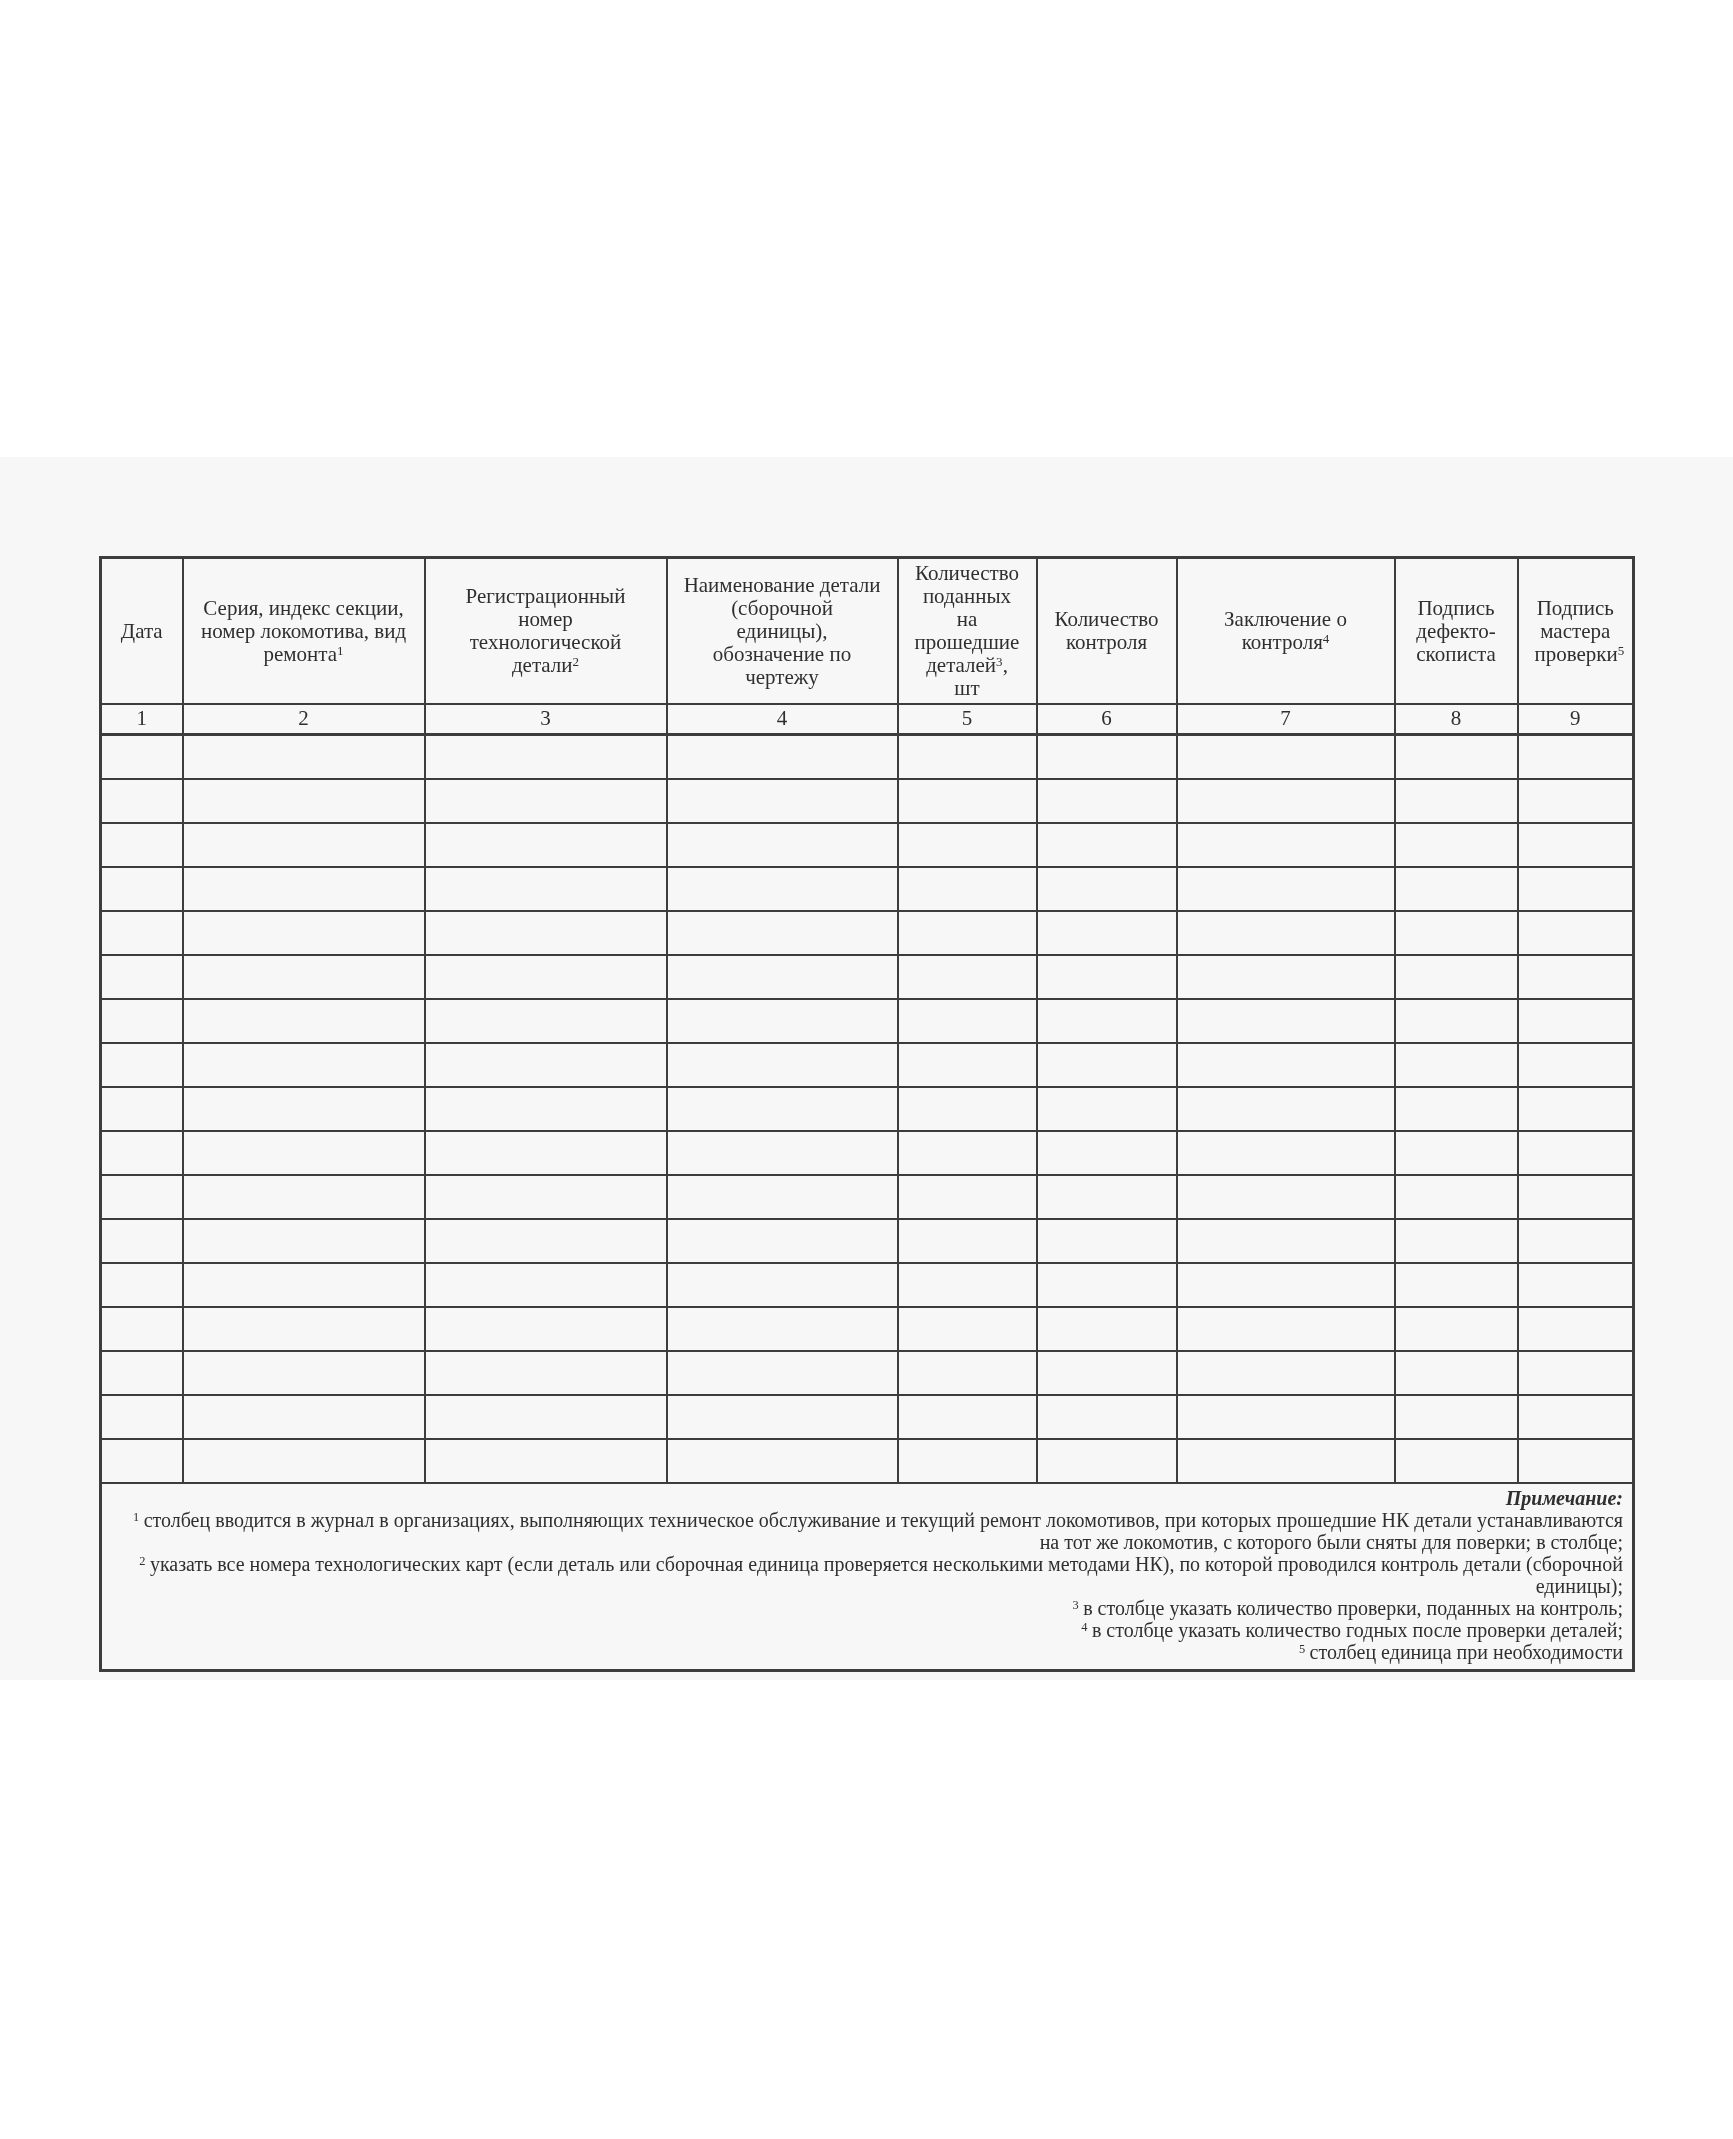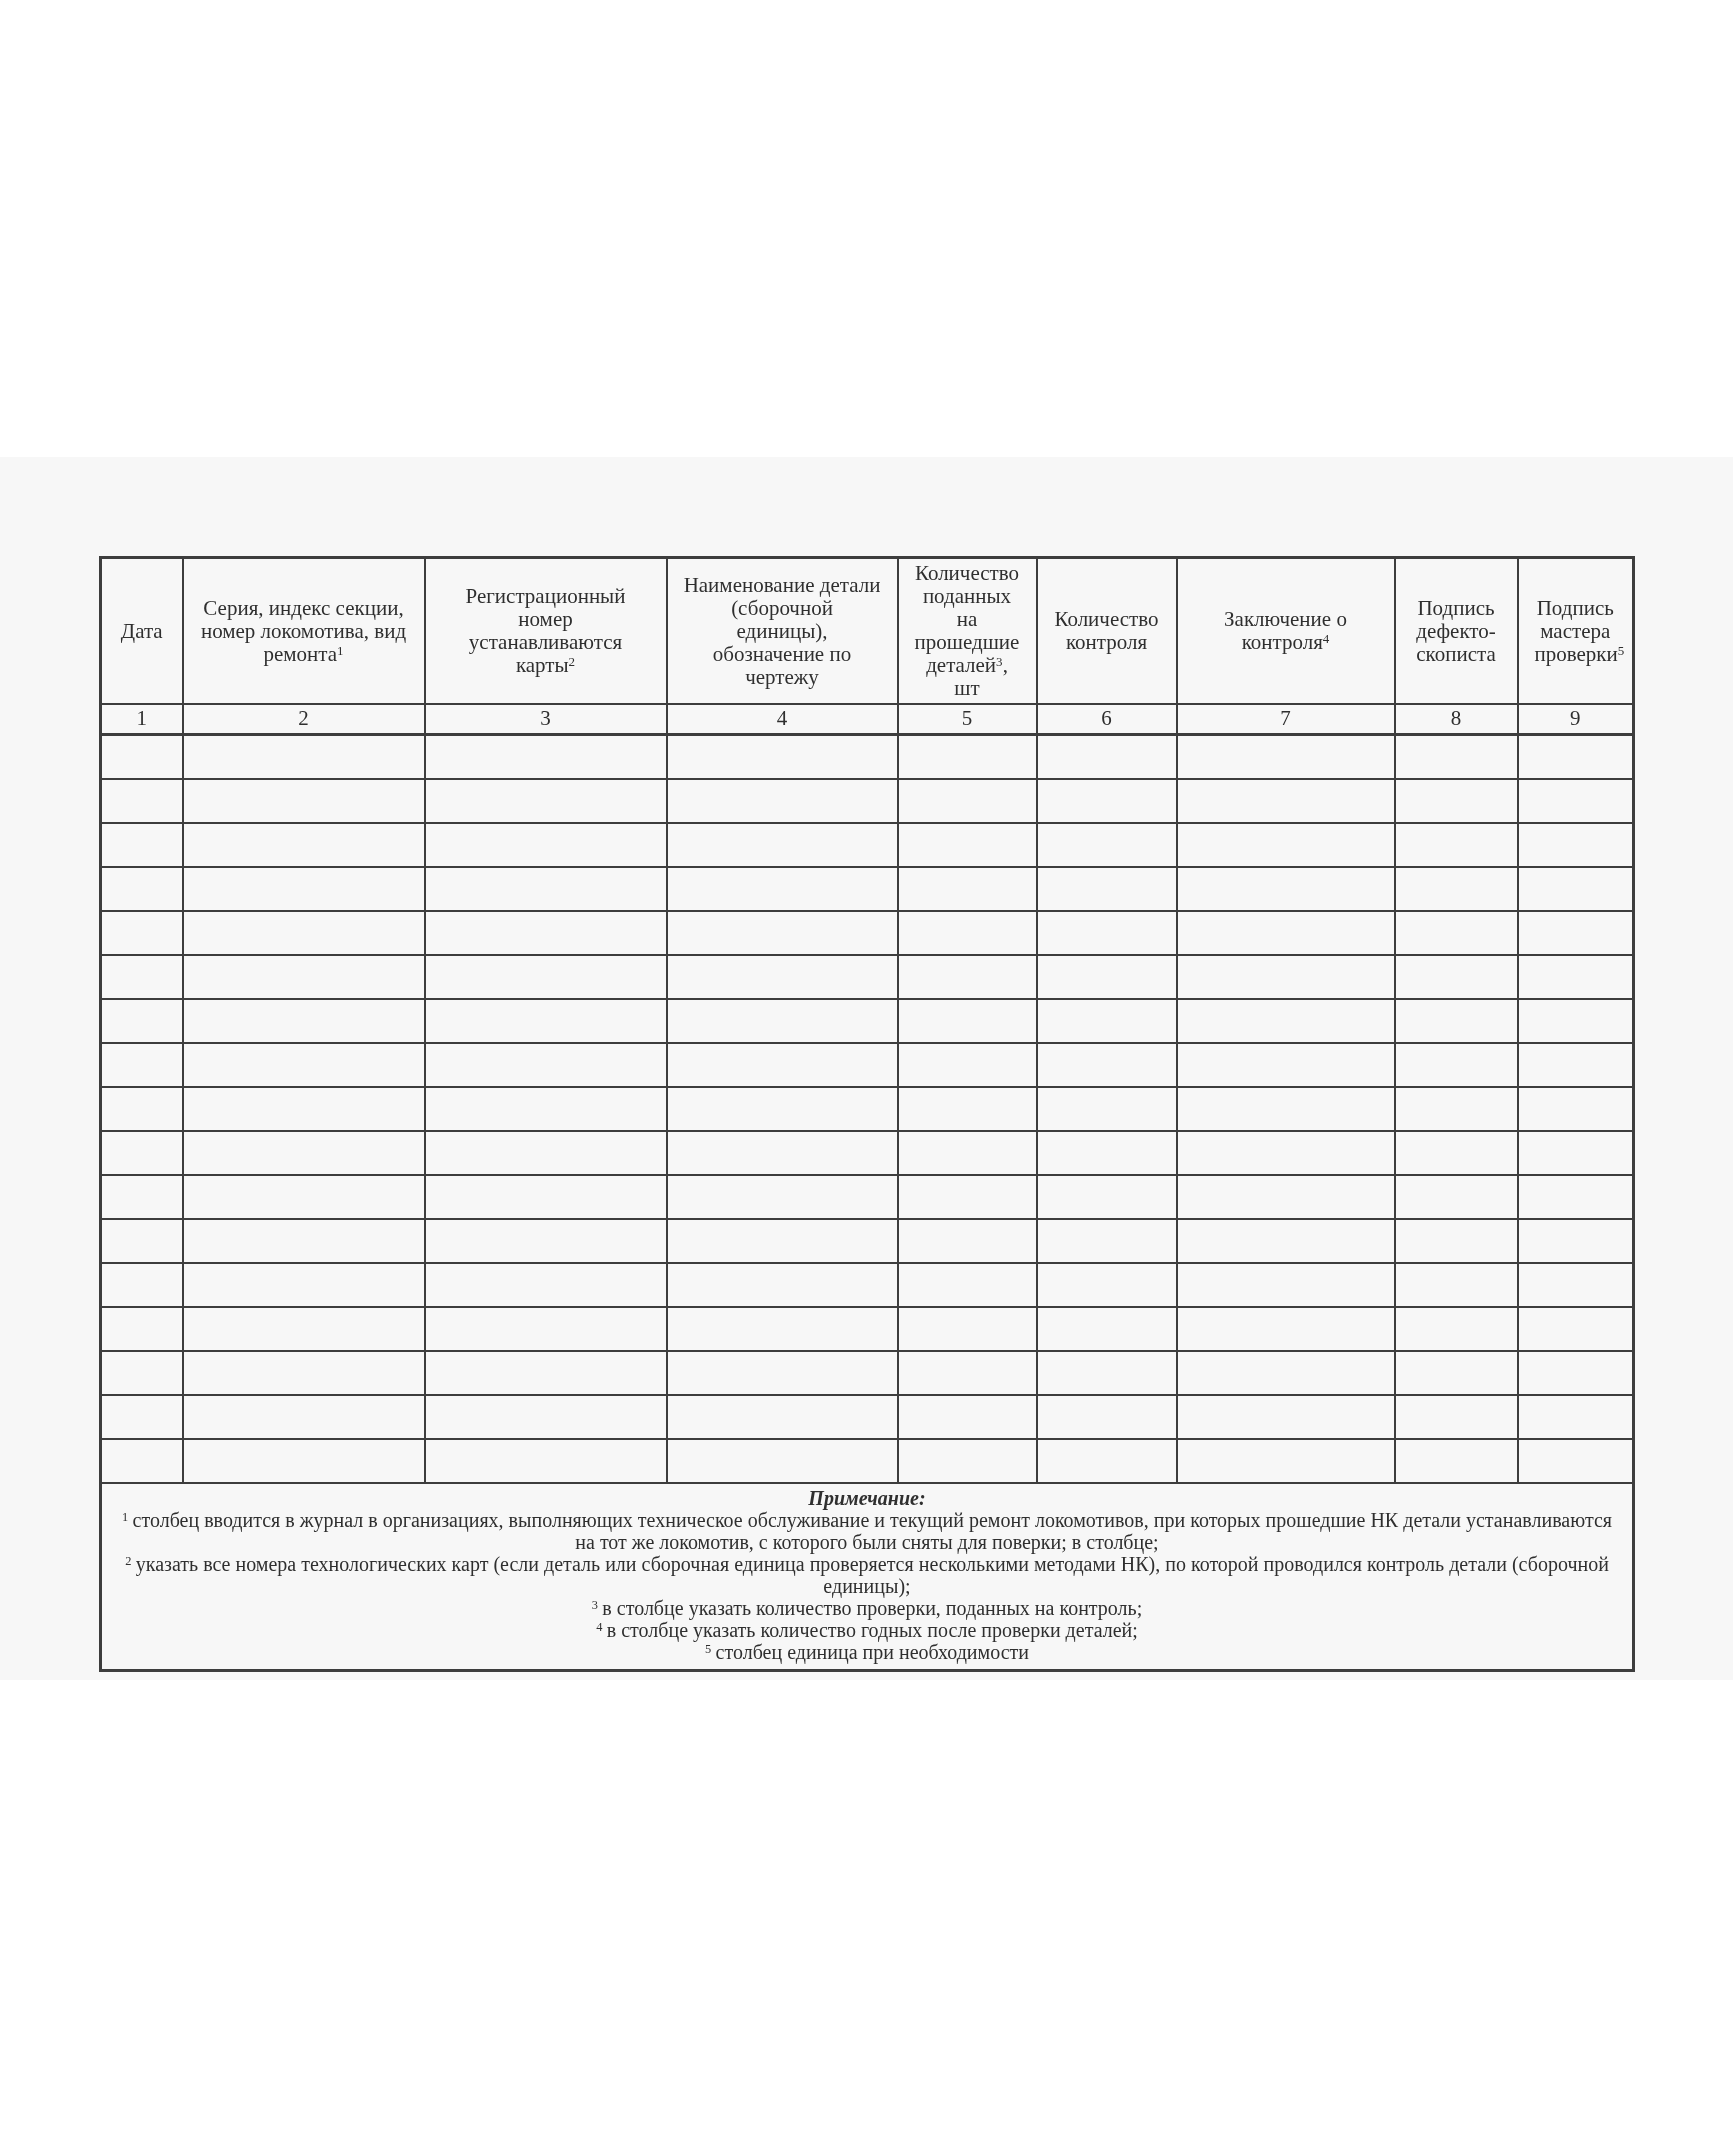--- a/index.html
+++ b/index.html
@@ -48,21 +48,21 @@
     vertical-align: middle;
     height: 23px;
     padding: 0.7px 0 2.2px 0;
     border-bottom-width: 3.7px;
   }
   tbody.rows td { height: 40px; }
   td.notes-cell {
     padding: 3px 9px 6px 9px;
     font-size: 20px;
     line-height: 22px;
-    text-align: center;
+    text-align: right;
     vertical-align: top;
   }
   .note-label { font-weight: bold; font-style: italic; }
   .note-line { margin: 0; }
   sup.hsup, sup.note-marker {
     font-size: 62%;
     line-height: 0;
     vertical-align: baseline;
     position: relative;
     top: -0.45em;
@@ -84,21 +84,21 @@
       <col style="width:139px">
       <col style="width:140px">
       <col style="width:218px">
       <col style="width:123px">
       <col style="width:116px">
     </colgroup>
     <thead>
       <tr>
         <th><span>Дата</span><sup class="hsup"></sup><span></span></th>
         <th><span>Серия, индекс секции, номер локомотива, вид ремонта</span><sup class="hsup">1</sup><span></span></th>
-        <th><span>Регистрационный номер устанавливаются карты</span><sup class="hsup">2</sup><span></span></th>
+        <th><span>Регистрационный номер технологической детали</span><sup class="hsup">2</sup><span></span></th>
         <th><span>Наименование детали (сборочной единицы), обозначение по чертежу</span><sup class="hsup"></sup><span></span></th>
         <th><span>Количество поданных на прошедшие деталей</span><sup class="hsup">3</sup><span>, шт</span></th>
         <th><span>Количество контроля</span><sup class="hsup"></sup><span></span></th>
         <th><span>Заключение о контроля</span><sup class="hsup">4</sup><span></span></th>
         <th><span>Подпись дефекто-скописта</span><sup class="hsup"></sup><span></span></th>
         <th><span>Подпись мастера проверки</span><sup class="hsup">5</sup><span></span></th>
       </tr>
       <tr class="nums">
         <td>1</td>
         <td>2</td>

